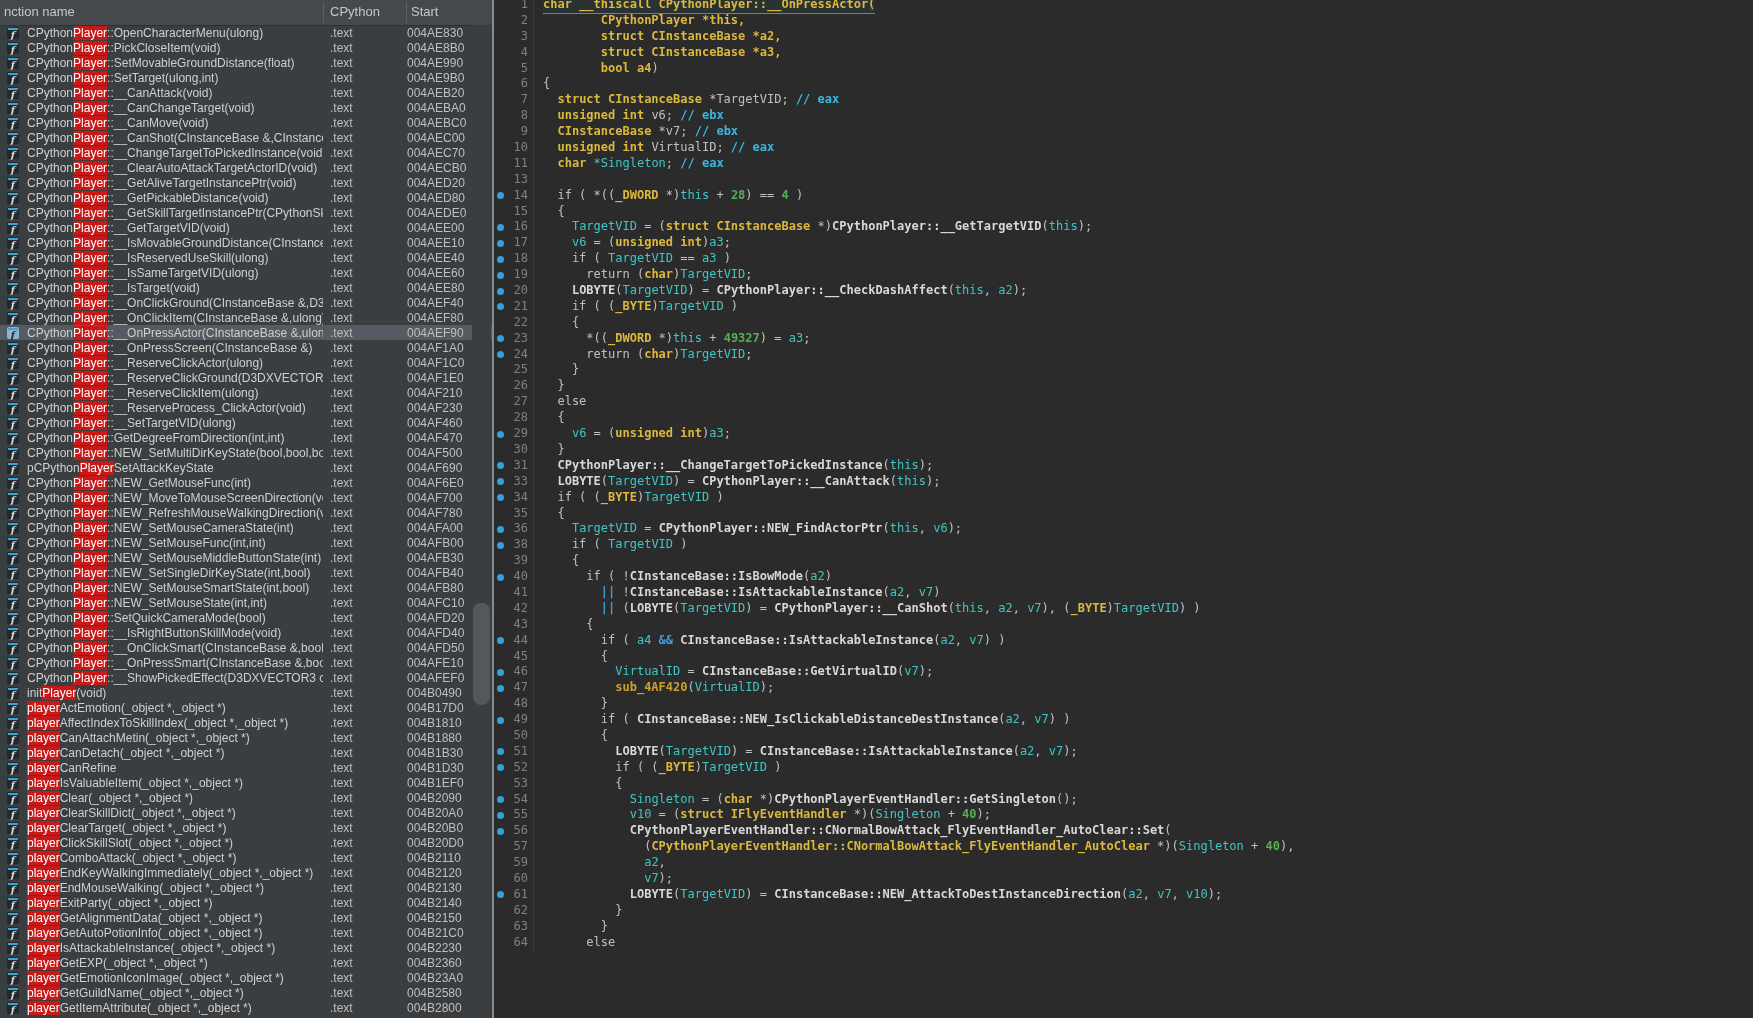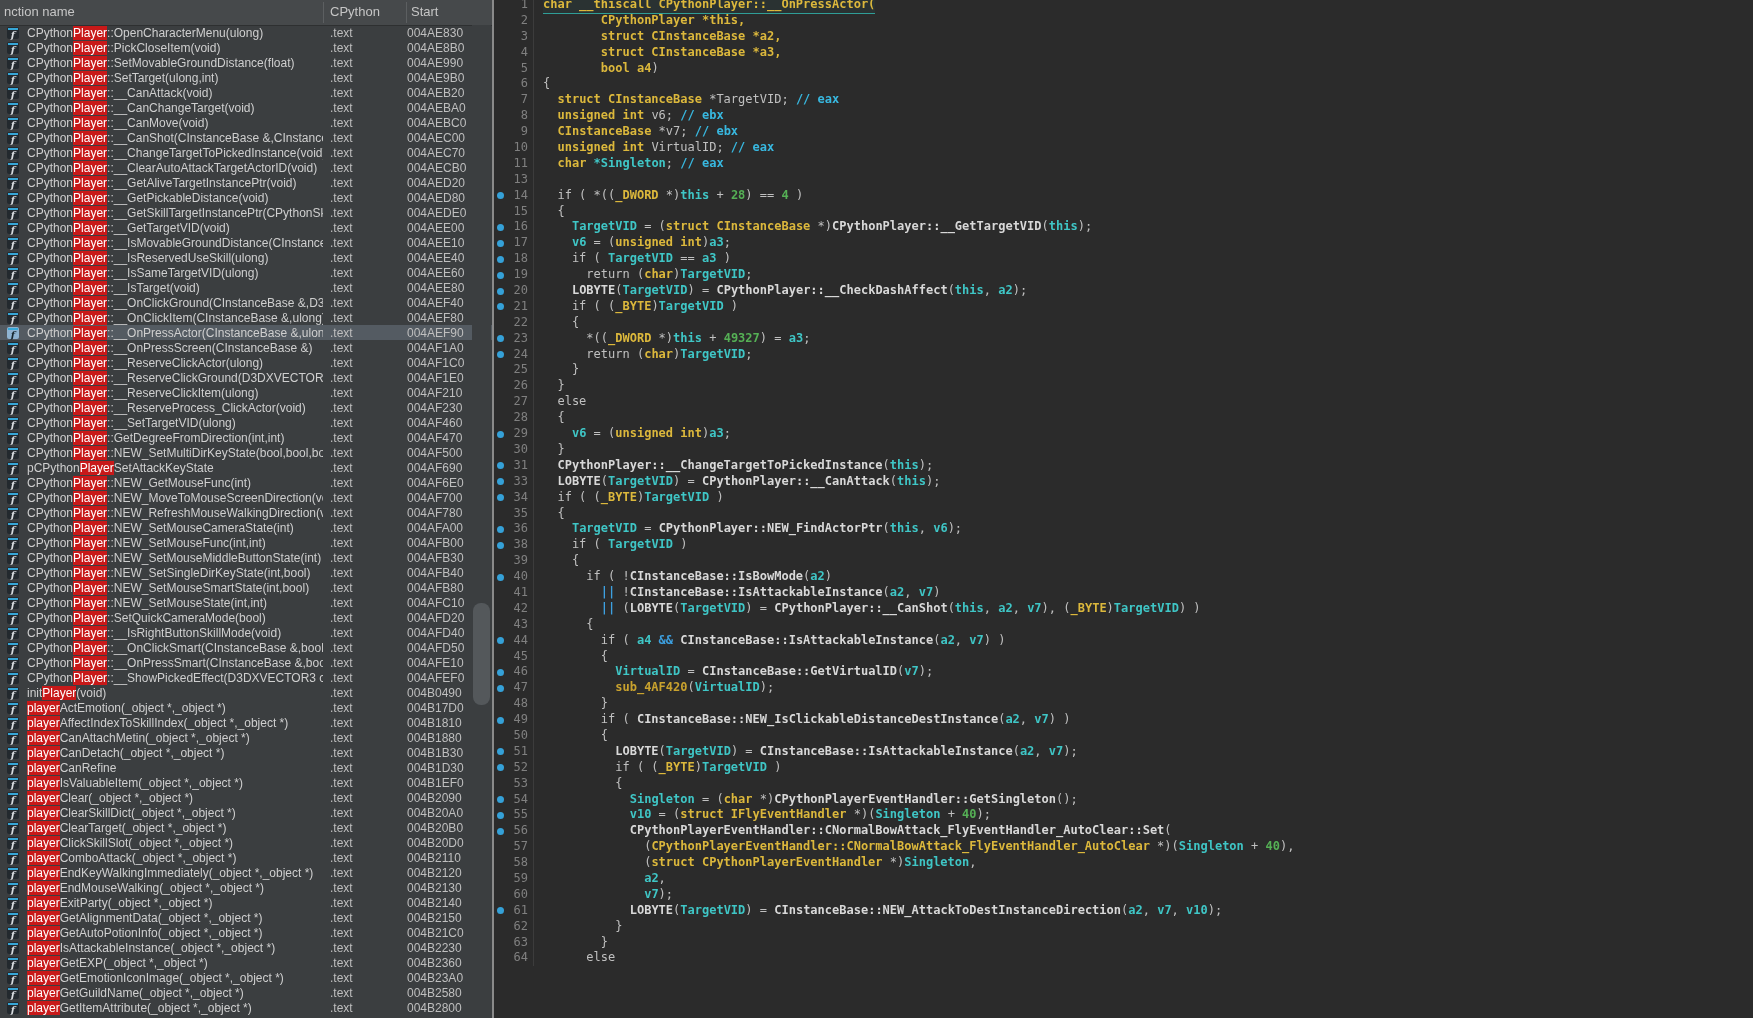--- a/index.html
+++ b/index.html
@@ -41,21 +41,21 @@
   #code-lines{position:absolute;left:0;top:-3px;right:0;}
   .code-line{display:flex;height:15.9px;line-height:15.9px;white-space:pre;}
   .dot-col{flex:0 0 12px;width:12px;position:relative;}
   .dot-col .dot{position:absolute;left:3px;top:4.5px;width:7px;height:7px;border-radius:50%;background:#35a1d8;}
   .num-col{flex:0 0 22px;width:22px;text-align:right;color:#808080;font-size:12px;}
   .txt-col{border-left:1px solid #3c3c3c;margin-left:5px;padding-left:9px;color:#c0c0c0;}
   .txt-inner{display:inline-block;}
   .code-line.cur .txt-inner{border-bottom:1px solid #2f9e97;background:rgba(47,158,151,0.07);}
   .sk{color:#dcb83c;font-weight:bold}
   .sw{color:#c0c0c0}
-  .sv{color:#3fc6c6;font-weight:bold}
+  .sv{color:#3fc6c6;font-weight:normal}
   .sn{color:#55b055;font-weight:bold}
   .sc{color:#38b8e0;font-weight:bold}
   .sf{color:#d8d8d8;font-weight:bold}
   .so{color:#3da0e0;font-weight:bold}
   .sd{color:#c9a22e;font-weight:bold}
 </style>
 </head>
 <body>
 
 <div id="app">
@@ -720,21 +720,20 @@
         <div class="code-line"><span class="dot-col"></span><span class="num-col">48</span><span class="txt-col"><span class="txt-inner"><span class="sw">        }</span></span></span></div>
         <div class="code-line"><span class="dot-col"><span class="dot"></span></span><span class="num-col">49</span><span class="txt-col"><span class="txt-inner"><span class="sw">        if ( </span><span class="sf">CInstanceBase::NEW_IsClickableDistanceDestInstance</span><span class="sw">(</span><span class="sv">a2</span><span class="sw">, </span><span class="sv">v7</span><span class="sw">) )</span></span></span></div>
         <div class="code-line"><span class="dot-col"></span><span class="num-col">50</span><span class="txt-col"><span class="txt-inner"><span class="sw">        {</span></span></span></div>
         <div class="code-line"><span class="dot-col"><span class="dot"></span></span><span class="num-col">51</span><span class="txt-col"><span class="txt-inner"><span class="sw">          </span><span class="sf">LOBYTE</span><span class="sw">(</span><span class="sv">TargetVID</span><span class="sw">) = </span><span class="sf">CInstanceBase::IsAttackableInstance</span><span class="sw">(</span><span class="sv">a2</span><span class="sw">, </span><span class="sv">v7</span><span class="sw">);</span></span></span></div>
         <div class="code-line"><span class="dot-col"><span class="dot"></span></span><span class="num-col">52</span><span class="txt-col"><span class="txt-inner"><span class="sw">          if ( (</span><span class="sk">_BYTE</span><span class="sw">)</span><span class="sv">TargetVID</span><span class="sw"> )</span></span></span></div>
         <div class="code-line"><span class="dot-col"></span><span class="num-col">53</span><span class="txt-col"><span class="txt-inner"><span class="sw">          {</span></span></span></div>
         <div class="code-line"><span class="dot-col"><span class="dot"></span></span><span class="num-col">54</span><span class="txt-col"><span class="txt-inner"><span class="sw">            </span><span class="sv">Singleton</span><span class="sw"> = (</span><span class="sk">char</span><span class="sw"> *)</span><span class="sf">CPythonPlayerEventHandler::GetSingleton</span><span class="sw">();</span></span></span></div>
         <div class="code-line"><span class="dot-col"><span class="dot"></span></span><span class="num-col">55</span><span class="txt-col"><span class="txt-inner"><span class="sw">            </span><span class="sv">v10</span><span class="sw"> = (</span><span class="sk">struct IFlyEventHandler</span><span class="sw"> *)(</span><span class="sv">Singleton</span><span class="sw"> + </span><span class="sn">40</span><span class="sw">);</span></span></span></div>
         <div class="code-line"><span class="dot-col"><span class="dot"></span></span><span class="num-col">56</span><span class="txt-col"><span class="txt-inner"><span class="sw">            </span><span class="sf">CPythonPlayerEventHandler::CNormalBowAttack_FlyEventHandler_AutoClear::Set</span><span class="sw">(</span></span></span></div>
         <div class="code-line"><span class="dot-col"></span><span class="num-col">57</span><span class="txt-col"><span class="txt-inner"><span class="sw">              (</span><span class="sk">CPythonPlayerEventHandler::CNormalBowAttack_FlyEventHandler_AutoClear</span><span class="sw"> *)(</span><span class="sv">Singleton</span><span class="sw"> + </span><span class="sn">40</span><span class="sw">),</span></span></span></div>
-        <div class="code-line"><span class="dot-col"></span><span class="num-col">58</span><span class="txt-col"><span class="txt-inner"><span class="sw">              (</span><span class="sk">struct CPythonPlayerEventHandler</span><span class="sw"> *)</span><span class="sv">Singleton</span><span class="sw">,</span></span></span></div>
         <div class="code-line"><span class="dot-col"></span><span class="num-col">59</span><span class="txt-col"><span class="txt-inner"><span class="sw">              </span><span class="sv">a2</span><span class="sw">,</span></span></span></div>
         <div class="code-line"><span class="dot-col"></span><span class="num-col">60</span><span class="txt-col"><span class="txt-inner"><span class="sw">              </span><span class="sv">v7</span><span class="sw">);</span></span></span></div>
         <div class="code-line"><span class="dot-col"><span class="dot"></span></span><span class="num-col">61</span><span class="txt-col"><span class="txt-inner"><span class="sw">            </span><span class="sf">LOBYTE</span><span class="sw">(</span><span class="sv">TargetVID</span><span class="sw">) = </span><span class="sf">CInstanceBase::NEW_AttackToDestInstanceDirection</span><span class="sw">(</span><span class="sv">a2</span><span class="sw">, </span><span class="sv">v7</span><span class="sw">, </span><span class="sv">v10</span><span class="sw">);</span></span></span></div>
         <div class="code-line"><span class="dot-col"></span><span class="num-col">62</span><span class="txt-col"><span class="txt-inner"><span class="sw">          }</span></span></span></div>
         <div class="code-line"><span class="dot-col"></span><span class="num-col">63</span><span class="txt-col"><span class="txt-inner"><span class="sw">        }</span></span></span></div>
         <div class="code-line"><span class="dot-col"></span><span class="num-col">64</span><span class="txt-col"><span class="txt-inner"><span class="sw">      else</span></span></span></div>
       </div>
   </div>
 
 </div>

